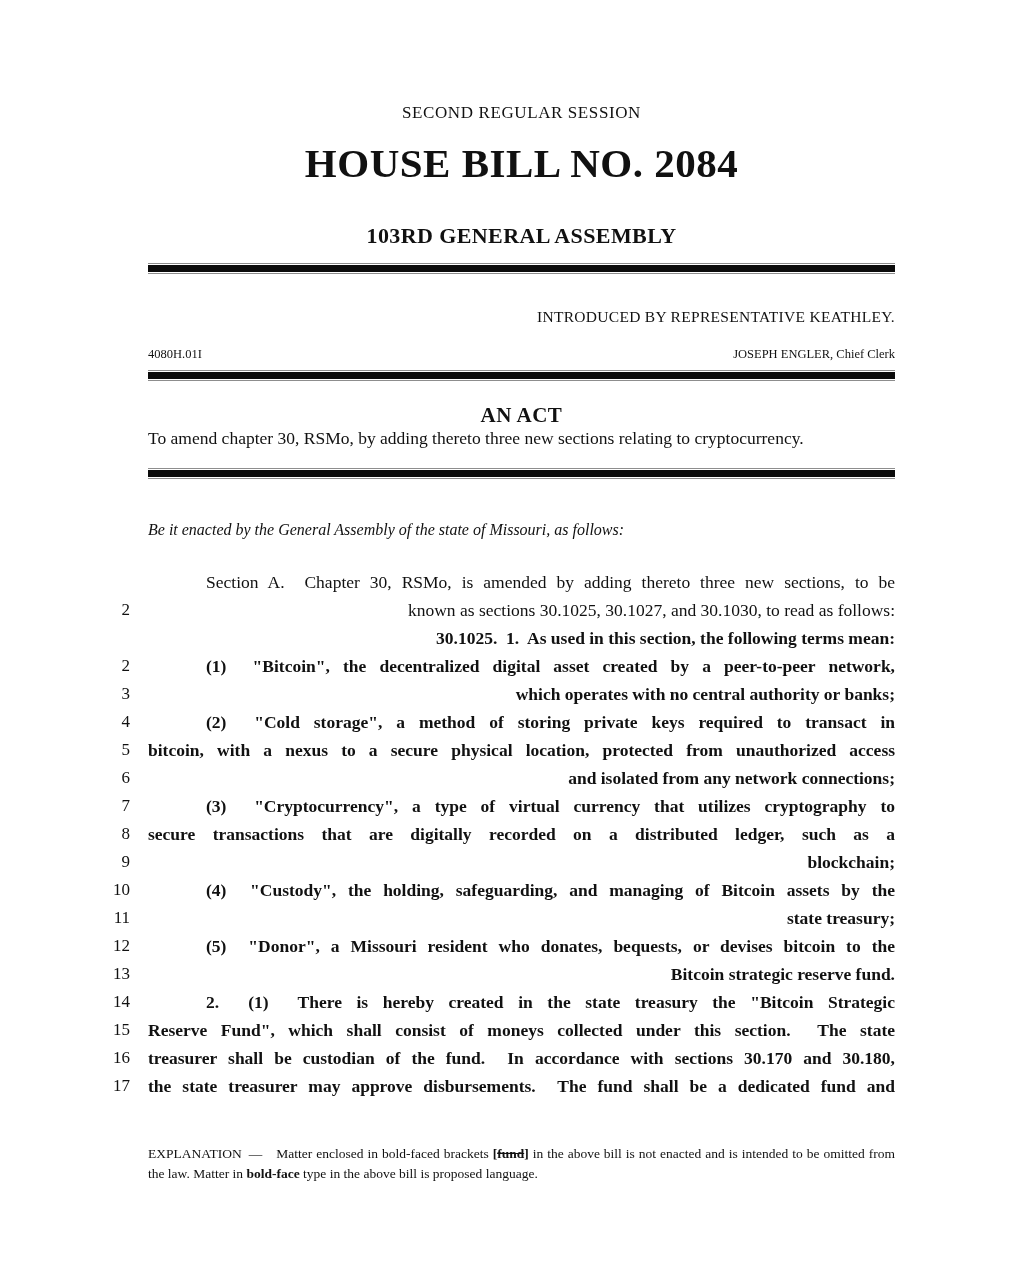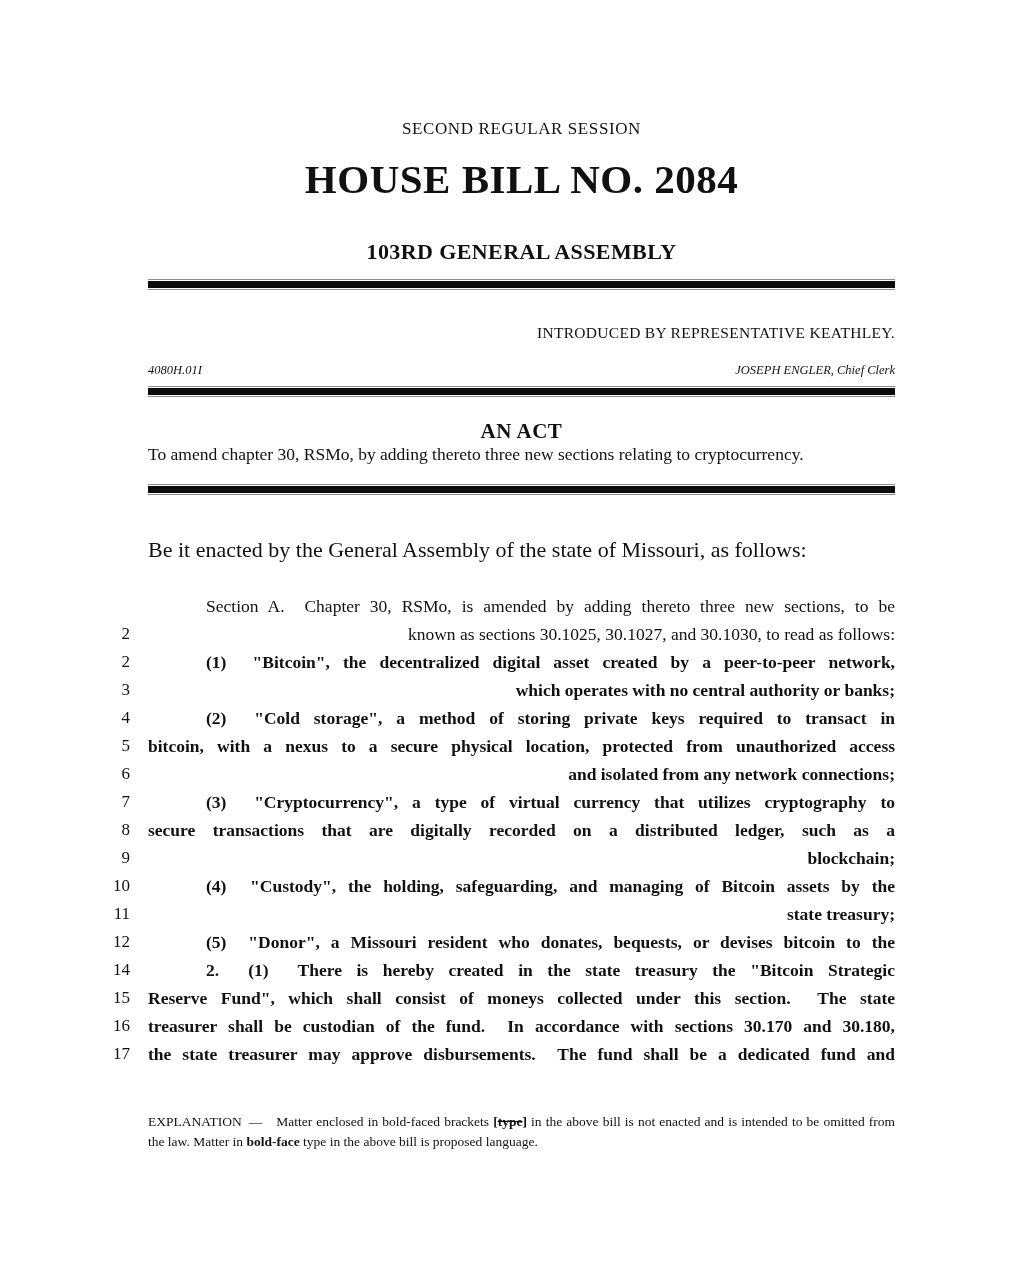--- a/index.html
+++ b/index.html
@@ -12,21 +12,21 @@
     width: 1013px;
     height: 1280px;
     background: #ffffff;
     font-family: "Liberation Serif", "DejaVu Serif", serif;
     color: #111;
     overflow: hidden;
   }
   .content {
     position: absolute;
     left: 148px;
-    top: 16px;
+    top: 0;
     width: 747px;
   }
 
   
   .session {
     margin-top: 103px;
     text-align: center;
     font-size: 17px;
     letter-spacing: 0.6px;
   }
@@ -64,40 +64,40 @@
     text-align: right;
     font-size: 15.5px;
     letter-spacing: 0.3px;
   }
   .clerk-row {
     margin-top: 21px;
     display: flex;
     justify-content: space-between;
     align-items: baseline;
     font-size: 12.5px;
-    font-style: italic;
   }
   .rule.r2 { margin-top: 8px; }
 
   .an-act {
     margin-top: 22px;
     text-align: center;
     font-size: 21px;
     font-weight: bold;
     letter-spacing: 0.5px;
   }
   .act-summary {
     font-size: 17.5px;
     text-align: justify;
   }
   .rule.r3 { margin-top: 19px; }
 
   .enacting {
     margin-top: 42px;
-    font-size: 22px;
+    font-size: 16px;
+    font-style: italic;
   }
 
   
   .bill-body {
     margin-top: 29px;
   }
   .bline {
     position: relative;
     height: 28px;
     line-height: 28px;
@@ -166,20 +166,24 @@
 
     <div class="bill-body">
         <div class="bline ind jl">
           <span class="lnum"></span>
           <span class="ltext">Section A.&nbsp; Chapter 30, RSMo, is amended by adding thereto three new sections, to be</span>
         </div>
         <div class="bline">
           <span class="lnum">2</span>
           <span class="ltext">known as sections 30.1025, 30.1027, and 30.1030, to read as follows:</span>
         </div>
+        <div class="bline b ind">
+          <span class="lnum"></span>
+          <span class="ltext">30.1025.&nbsp; 1.&nbsp; As used in this section, the following terms mean:</span>
+        </div>
         <div class="bline b ind jl">
           <span class="lnum">2</span>
           <span class="ltext">(1)&nbsp; "Bitcoin", the decentralized digital asset created by a peer-to-peer network,</span>
         </div>
         <div class="bline b">
           <span class="lnum">3</span>
           <span class="ltext">which operates with no central authority or banks;</span>
         </div>
         <div class="bline b ind jl">
           <span class="lnum">4</span>
@@ -210,36 +214,40 @@
           <span class="ltext">(4)&nbsp; "Custody", the holding, safeguarding, and managing of Bitcoin assets by the</span>
         </div>
         <div class="bline b">
           <span class="lnum">11</span>
           <span class="ltext">state treasury;</span>
         </div>
         <div class="bline b ind jl">
           <span class="lnum">12</span>
           <span class="ltext">(5)&nbsp; "Donor", a Missouri resident who donates, bequests, or devises bitcoin to the</span>
         </div>
+        <div class="bline b">
+          <span class="lnum">13</span>
+          <span class="ltext">Bitcoin strategic reserve fund.</span>
+        </div>
         <div class="bline b ind jl">
           <span class="lnum">14</span>
           <span class="ltext">2.&nbsp; (1)&nbsp; There is hereby created in the state treasury the "Bitcoin Strategic</span>
         </div>
         <div class="bline b jl">
           <span class="lnum">15</span>
           <span class="ltext">Reserve Fund", which shall consist of moneys collected under this section.&nbsp; The state</span>
         </div>
         <div class="bline b jl">
           <span class="lnum">16</span>
           <span class="ltext">treasurer shall be custodian of the fund.&nbsp; In accordance with sections 30.170 and 30.180,</span>
         </div>
         <div class="bline b jl">
           <span class="lnum">17</span>
           <span class="ltext">the state treasurer may approve disbursements.&nbsp; The fund shall be a dedicated fund and</span>
         </div>
       </div>
 
     <div class="footer">
-      <span>EXPLANATION</span><span class="dash">—</span><span>Matter enclosed in bold-faced brackets </span><b class="bracket">[</b><b class="struck">type</b><b class="bracket">]</b><span> in the above bill is not enacted and is intended to be omitted from the law. Matter in </span><b>bold-face</b><span> type in the above bill is proposed language.</span>
+      <span>EXPLANATION</span><span class="dash">—</span><span>Matter enclosed in bold-faced brackets </span><b class="bracket">[</b><b class="struck">fund</b><b class="bracket">]</b><span> in the above bill is not enacted and is intended to be omitted from the law. Matter in </span><b>bold-face</b><span> type in the above bill is proposed language.</span>
     </div>
 
   </div>
 </div>
 
 </body></html>

